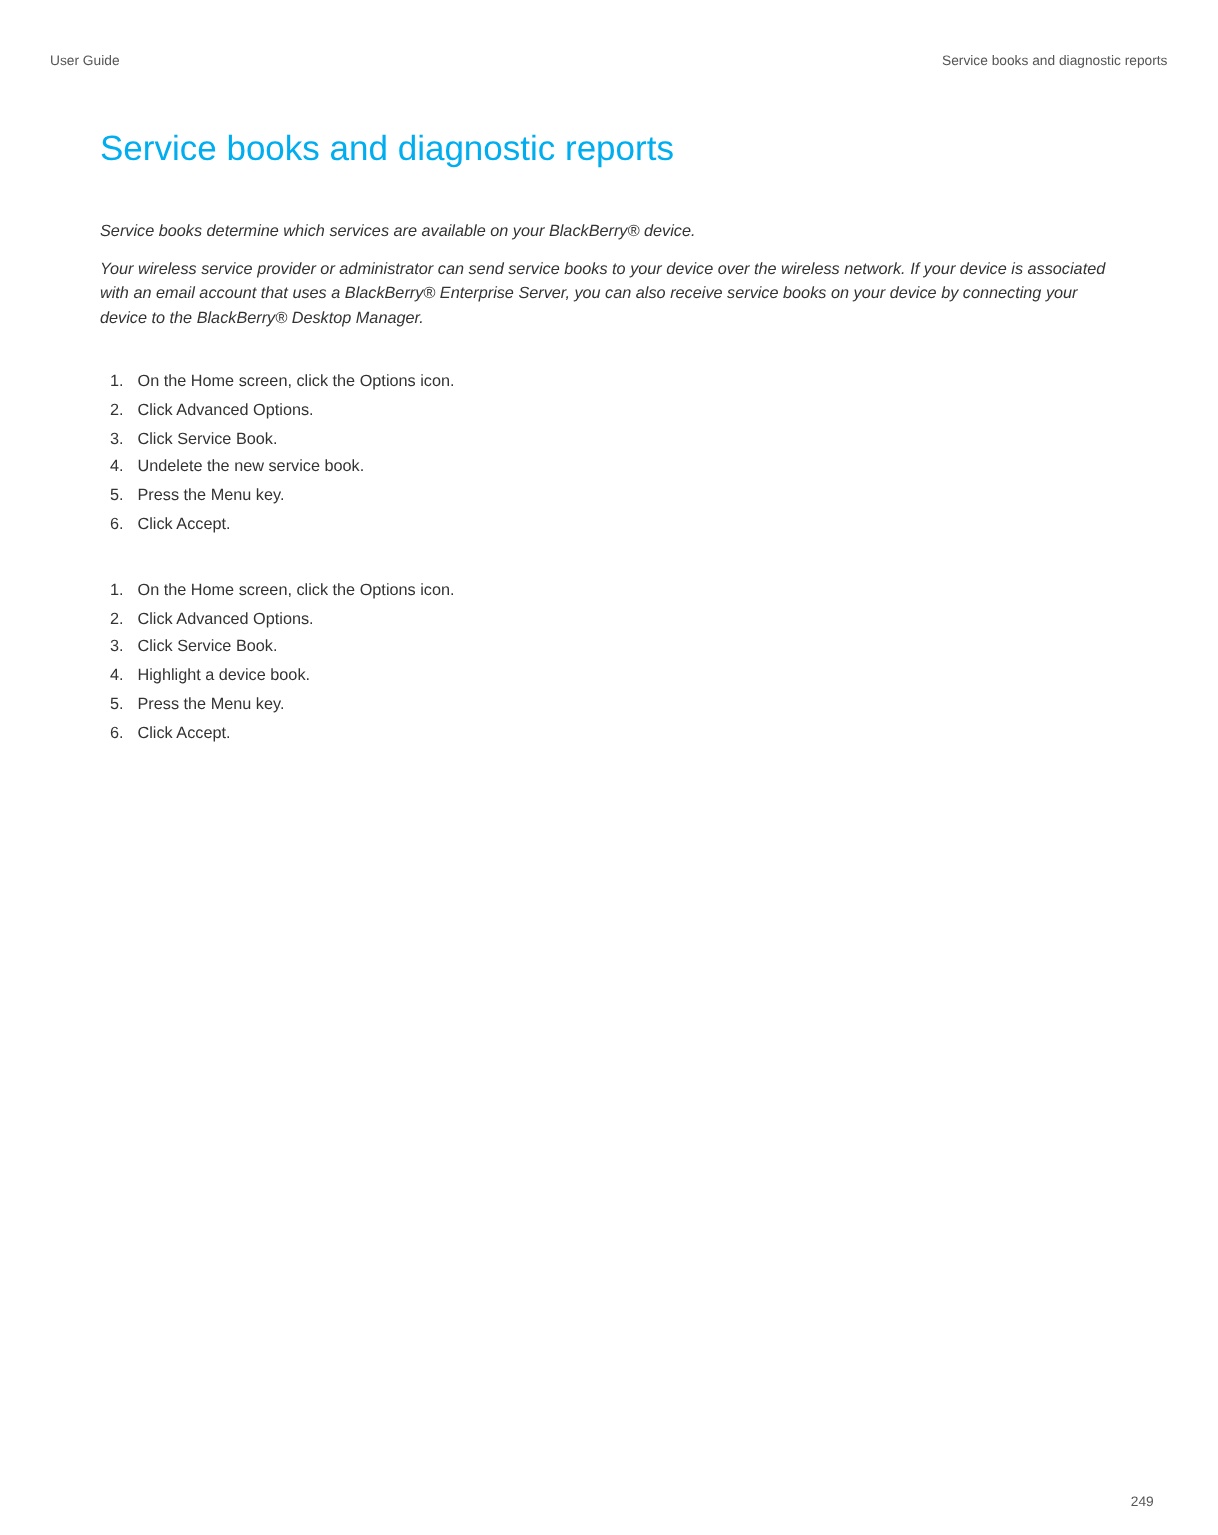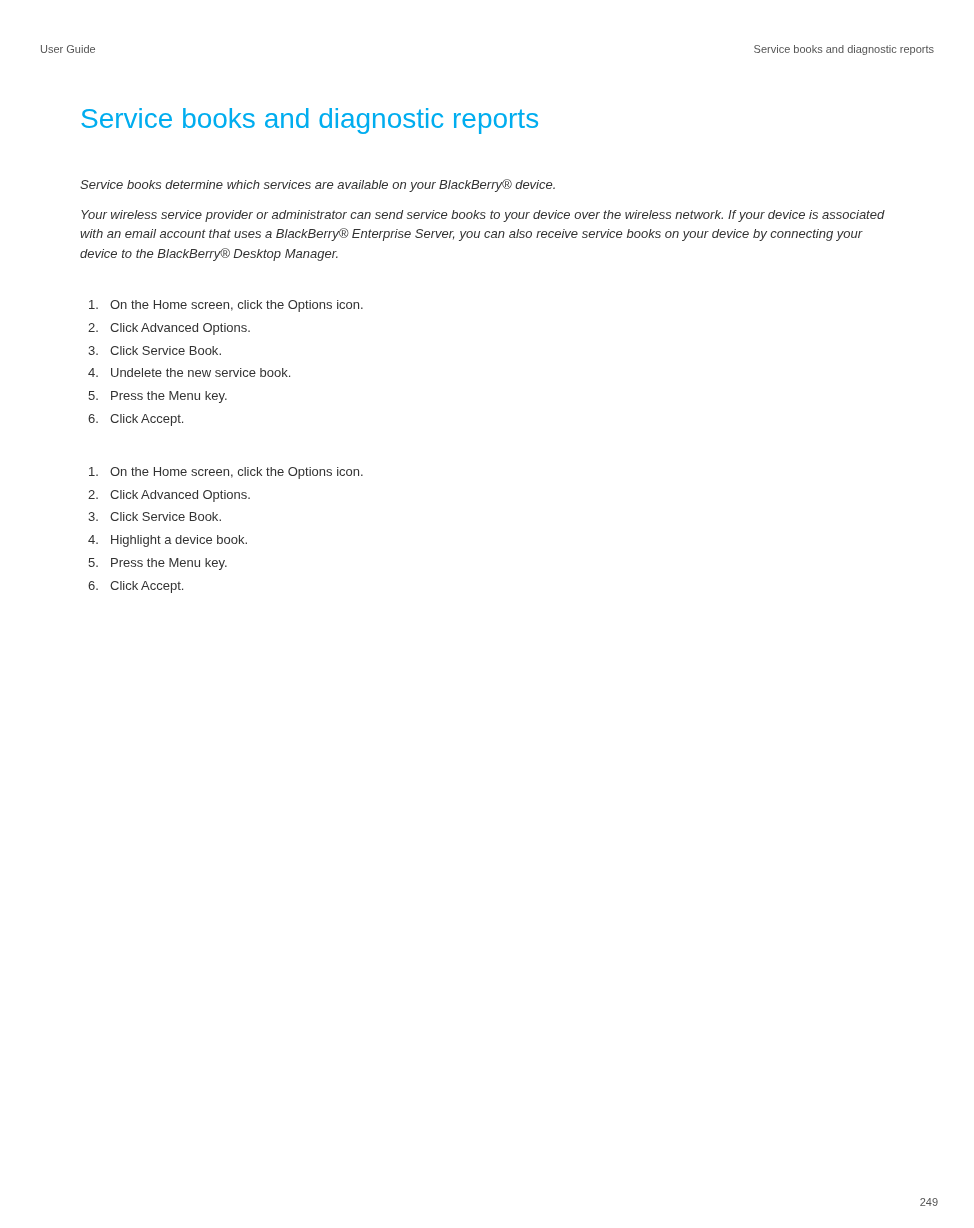--- a/index.html
+++ b/index.html
@@ -99,21 +99,21 @@
       flex: 1;
     }
 
     .bold {
       font-weight: normal;
     }
 
     .page-footer {
       position: absolute;
       bottom: 20px;
-      right: 36px;
+      right: 51px;
       font-size: 11px;
       color: #555;
     }
 
     .restore-note {
       font-size: 13px;
       color: #333;
       line-height: 1.5;
       margin-top: 12px;
     }

